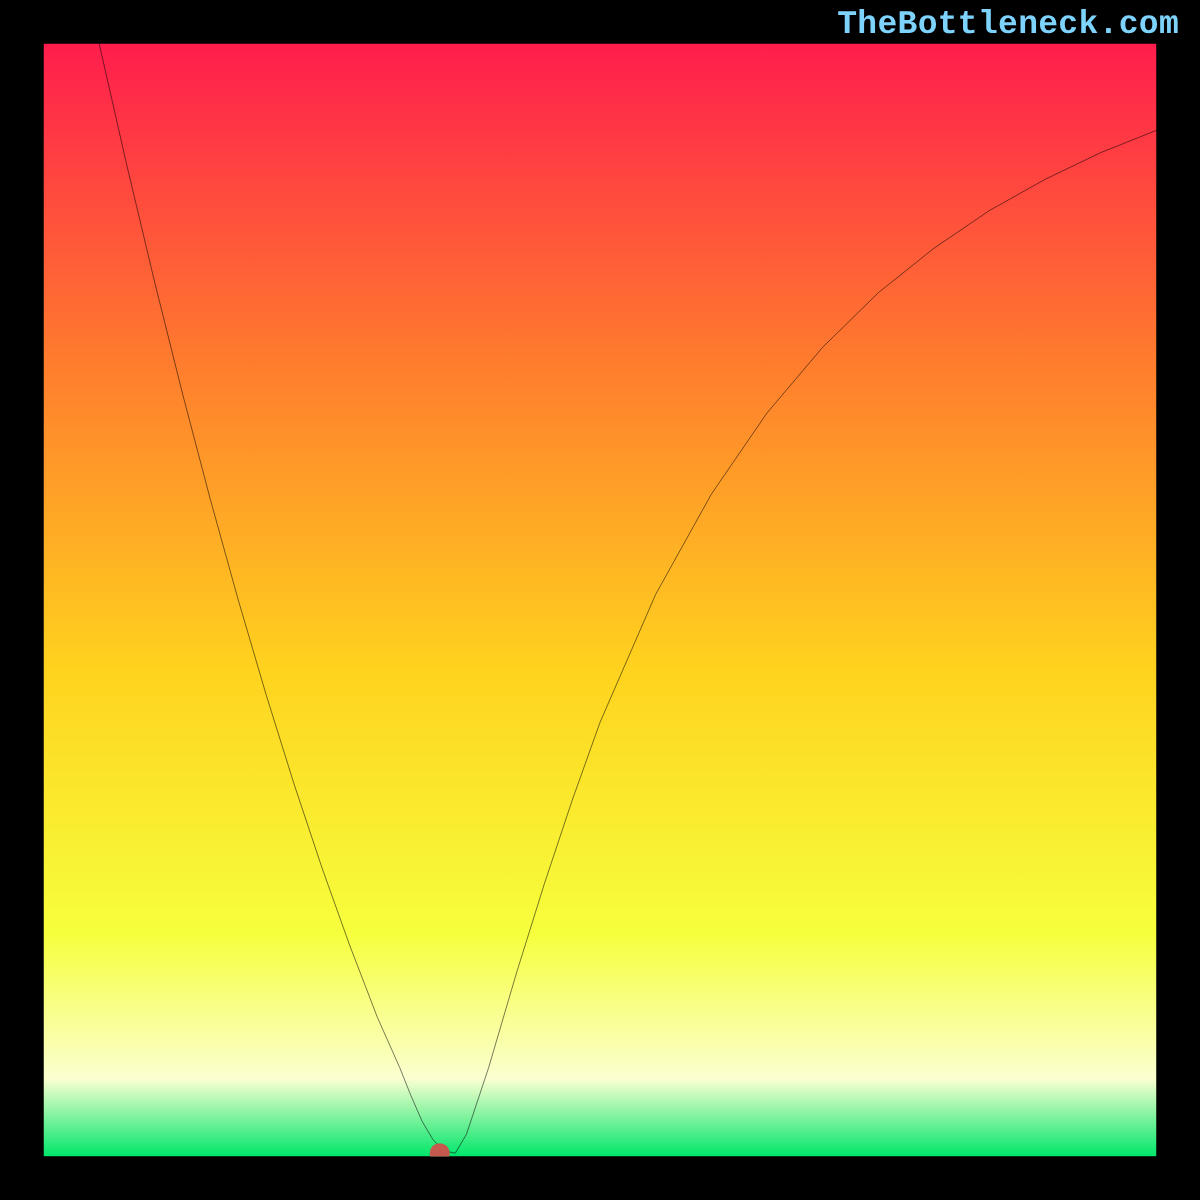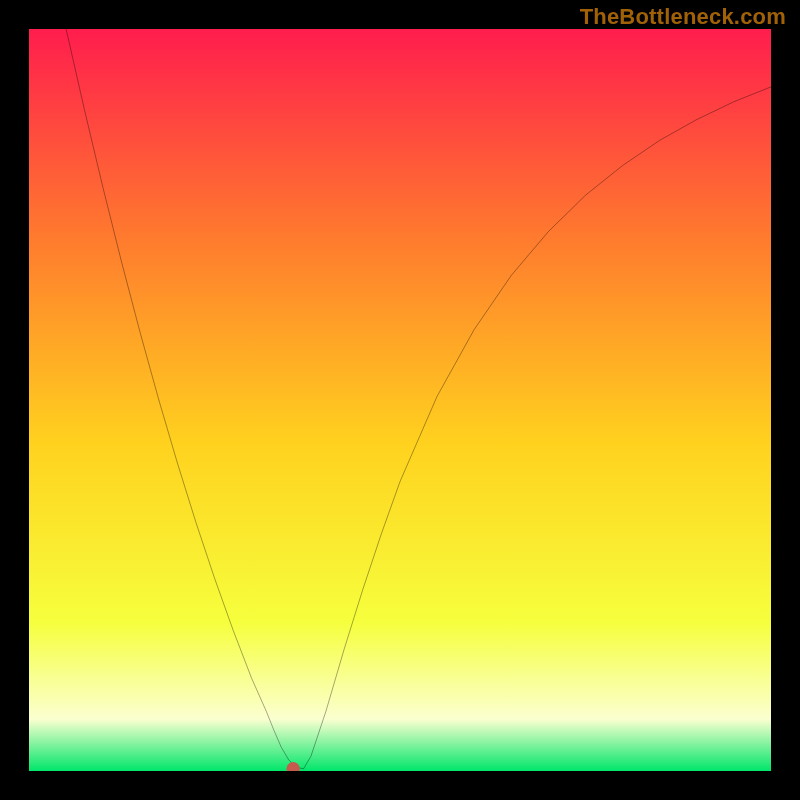--- a/index.html
+++ b/index.html
@@ -14,25 +14,26 @@
   .frame {
     position: relative;
     width: 800px;
     height: 800px;
     background: #000;
   }
   .watermark {
     position: absolute;
     top: 4px;
     right: 14px;
-    color: #a16207;
+    color: #7dd3fc;
     font-size: 22px;
     font-weight: 600;
     letter-spacing: 0.2px;
     z-index: 5;
+    font-family: Liberation Mono, monospace;
   }
   .plot {
     position: absolute;
     left: 29px;
     top: 29px;
     width: 742px;
     height: 742px;
     display: block;
   }
 </style>

